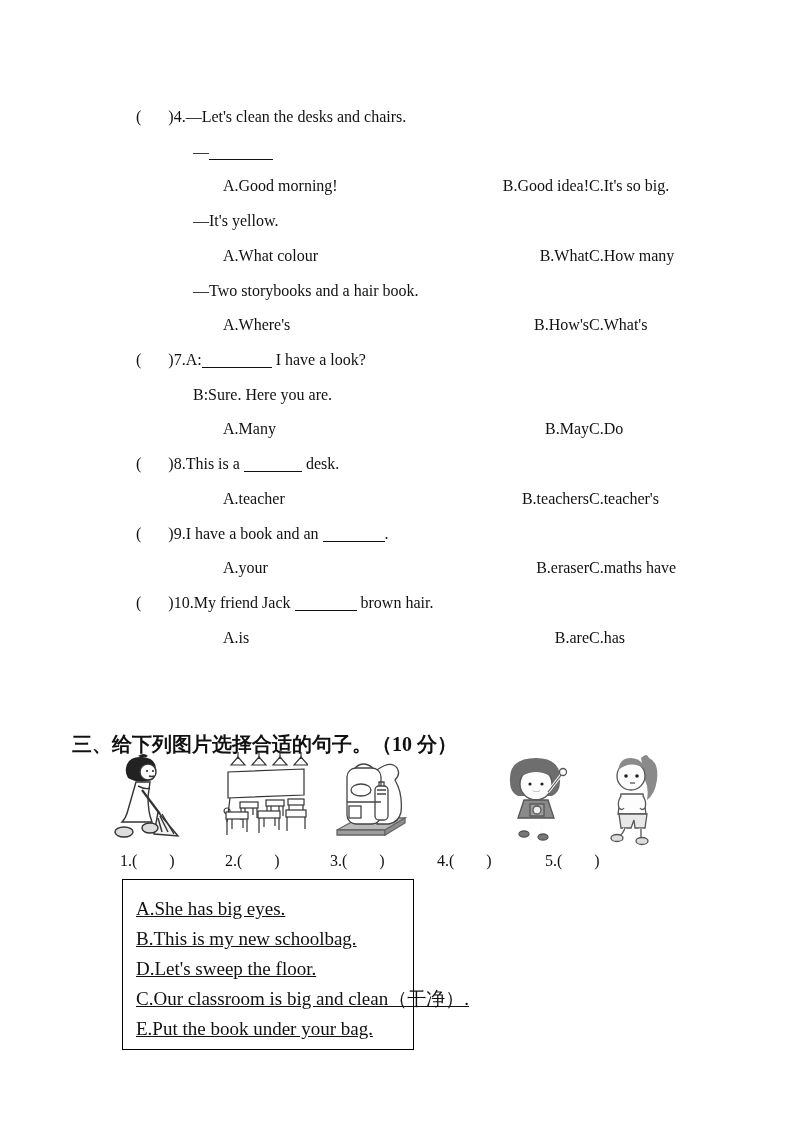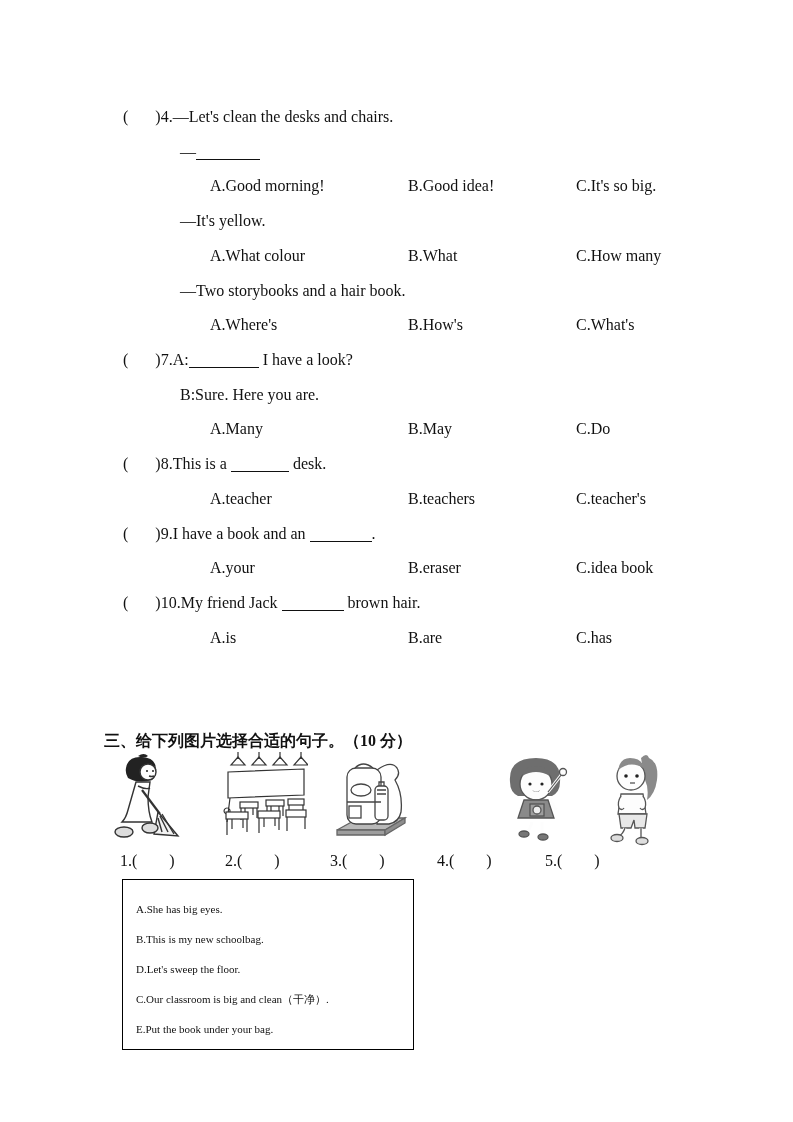--- a/index.html
+++ b/index.html
@@ -1,48 +1,48 @@
 <!DOCTYPE html>
 <html><head>
 <meta charset="utf-8">
 <style>
   html,body{margin:0;padding:0;background:#fff;}
   .paper{
     position:relative;width:793px;height:1122px;background:#ffffff;
     font-family:"Liberation Serif","DejaVu Serif",serif;
     color:#111;font-size:16px;overflow:hidden;
   }
-  .content{position:absolute;top:100px;left:3px;right:0;}
+  .content{position:absolute;top:100px;left:16px;right:0;}
   .row{height:34.72px;line-height:34.72px;white-space:pre;}
   .qrow{padding-left:120px;}
   .subrow{padding-left:177px;}
   .optrow{padding-left:177px;}
   .optA{display:inline-block;width:198px;vertical-align:baseline;margin-left:30px;}
-  .optB{display:inline-block;width:168px;vertical-align:baseline;}
+  .optB{display:inline-block;width:168px;vertical-align:baseline;text-align:right;}
   .optC{display:inline-block;vertical-align:baseline;}
   .pgap{display:inline-block;width:27px;}
   .blank{
     display:inline-block;height:4px;border-bottom:1.2px solid #111;
     position:relative;top:3px;
   }
   .s3-header{
-    position:absolute;left:104px;top:731px;font-weight:bold;
-    font-size:16px;white-space:pre;
+    position:absolute;left:72px;top:731px;font-weight:bold;
+    font-size:20px;white-space:pre;
   }
   .pics{position:absolute;left:0;top:750px;height:100px;width:100%;}
   .pic{position:absolute;margin:0;}
   .ansrow{position:absolute;left:0;top:848px;height:26px;width:100%;font-size:16px;}
   .ansitem{position:absolute;white-space:pre;line-height:26px;}
   .agap{display:inline-block;width:32px;}
   .optbox{
     position:absolute;left:122px;top:879px;width:292px;height:171px;
     border:1.5px solid #000;box-sizing:border-box;
     padding:14px 0 0 13px;
   }
-  .boxline{height:30px;line-height:30px;white-space:pre;font-size:11px;}
+  .boxline{height:30px;line-height:30px;white-space:pre;font-size:19px;text-decoration:underline;}
   svg{display:block;}
 </style>
 </head>
 <body>
 
 <div class="paper">
 
   <div class="content" id="questions">
       <div class="row qrow"><span>(</span><span class="pgap"></span><span>)4.</span><span>—Let's clean the desks and chairs.</span></div>
       <div class="row subrow"><span>—</span><span class="blank" style="width: 64px;"></span></div>
@@ -50,21 +50,21 @@
       <div class="row subrow"><span>—It's yellow.</span></div>
       <div class="row optrow"><span class="optA">A.What colour</span><span class="optB">B.What</span><span class="optC">C.How many</span></div>
       <div class="row subrow"><span>—Two storybooks and a hair book.</span></div>
       <div class="row optrow"><span class="optA">A.Where's</span><span class="optB">B.How's</span><span class="optC">C.What's</span></div>
       <div class="row qrow"><span>(</span><span class="pgap"></span><span>)7.</span><span>A:</span><span class="blank" style="width: 70px;"></span><span> I have a look?</span></div>
       <div class="row subrow"><span>B:Sure. Here you are.</span></div>
       <div class="row optrow"><span class="optA">A.Many</span><span class="optB">B.May</span><span class="optC">C.Do</span></div>
       <div class="row qrow"><span>(</span><span class="pgap"></span><span>)8.</span><span>This is a </span><span class="blank" style="width: 58px;"></span><span> desk.</span></div>
       <div class="row optrow"><span class="optA">A.teacher</span><span class="optB">B.teachers</span><span class="optC">C.teacher's</span></div>
       <div class="row qrow"><span>(</span><span class="pgap"></span><span>)9.</span><span>I have a book and an </span><span class="blank" style="width: 62px;"></span><span>.</span></div>
-      <div class="row optrow"><span class="optA">A.your</span><span class="optB">B.eraser</span><span class="optC">C.idea book</span></div>
+      <div class="row optrow"><span class="optA">A.your</span><span class="optB">B.eraser</span><span class="optC">C.maths have</span></div>
       <div class="row qrow"><span>(</span><span class="pgap"></span><span>)10.</span><span>My friend Jack </span><span class="blank" style="width: 62px;"></span><span> brown hair.</span></div>
       <div class="row optrow"><span class="optA">A.is</span><span class="optB">B.are</span><span class="optC">C.has</span></div>
     </div>
 
   <div class="s3-header"><span>三、给下列图片选择合适的句子。（10 分）</span></div>
 
   <div class="pics">
 
     <figure class="pic" style="left:108px;top:2px">
       <svg width="78" height="92" viewBox="0 0 78 92">

